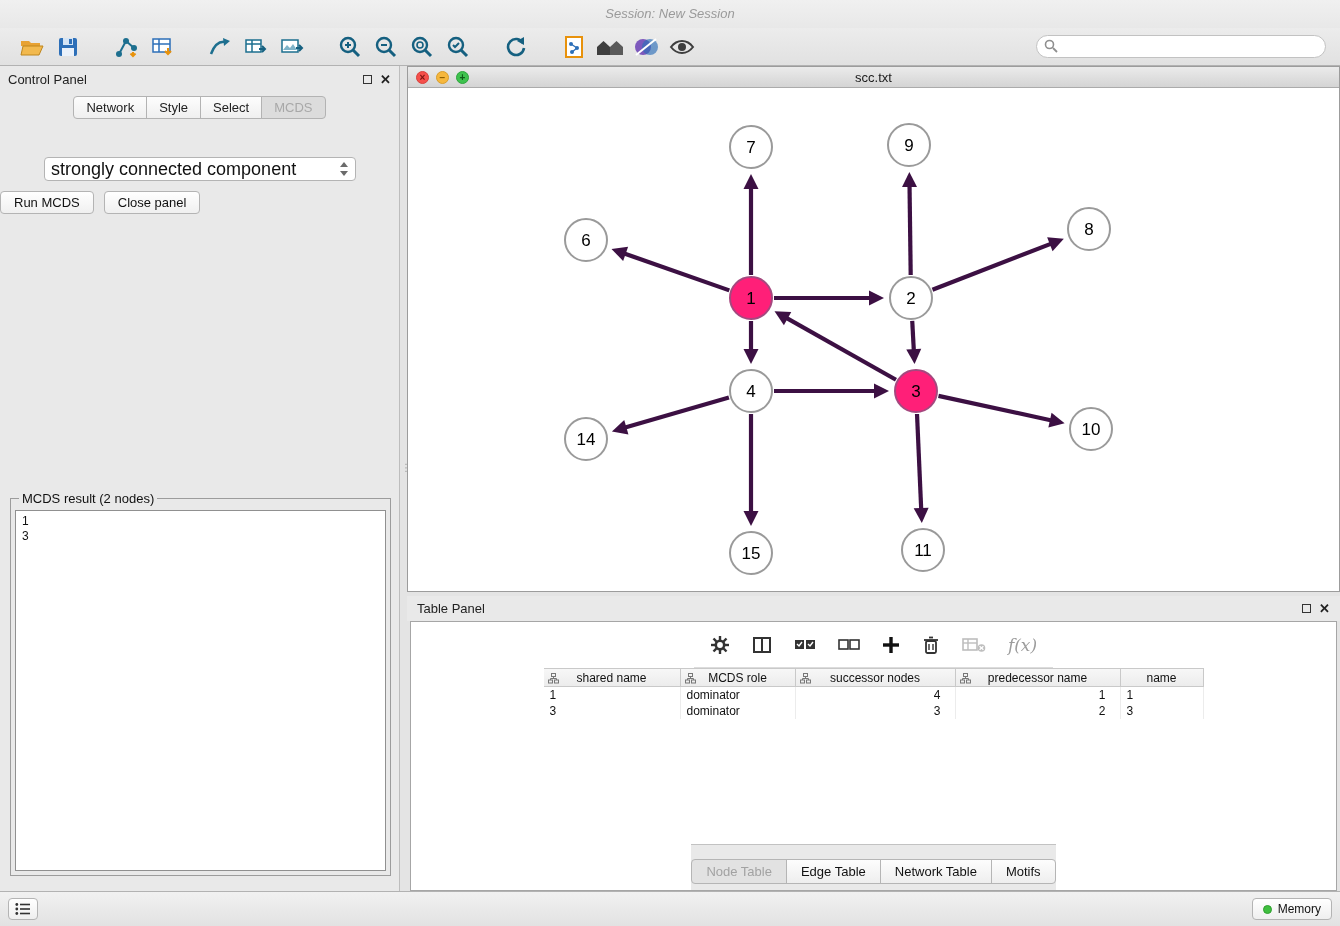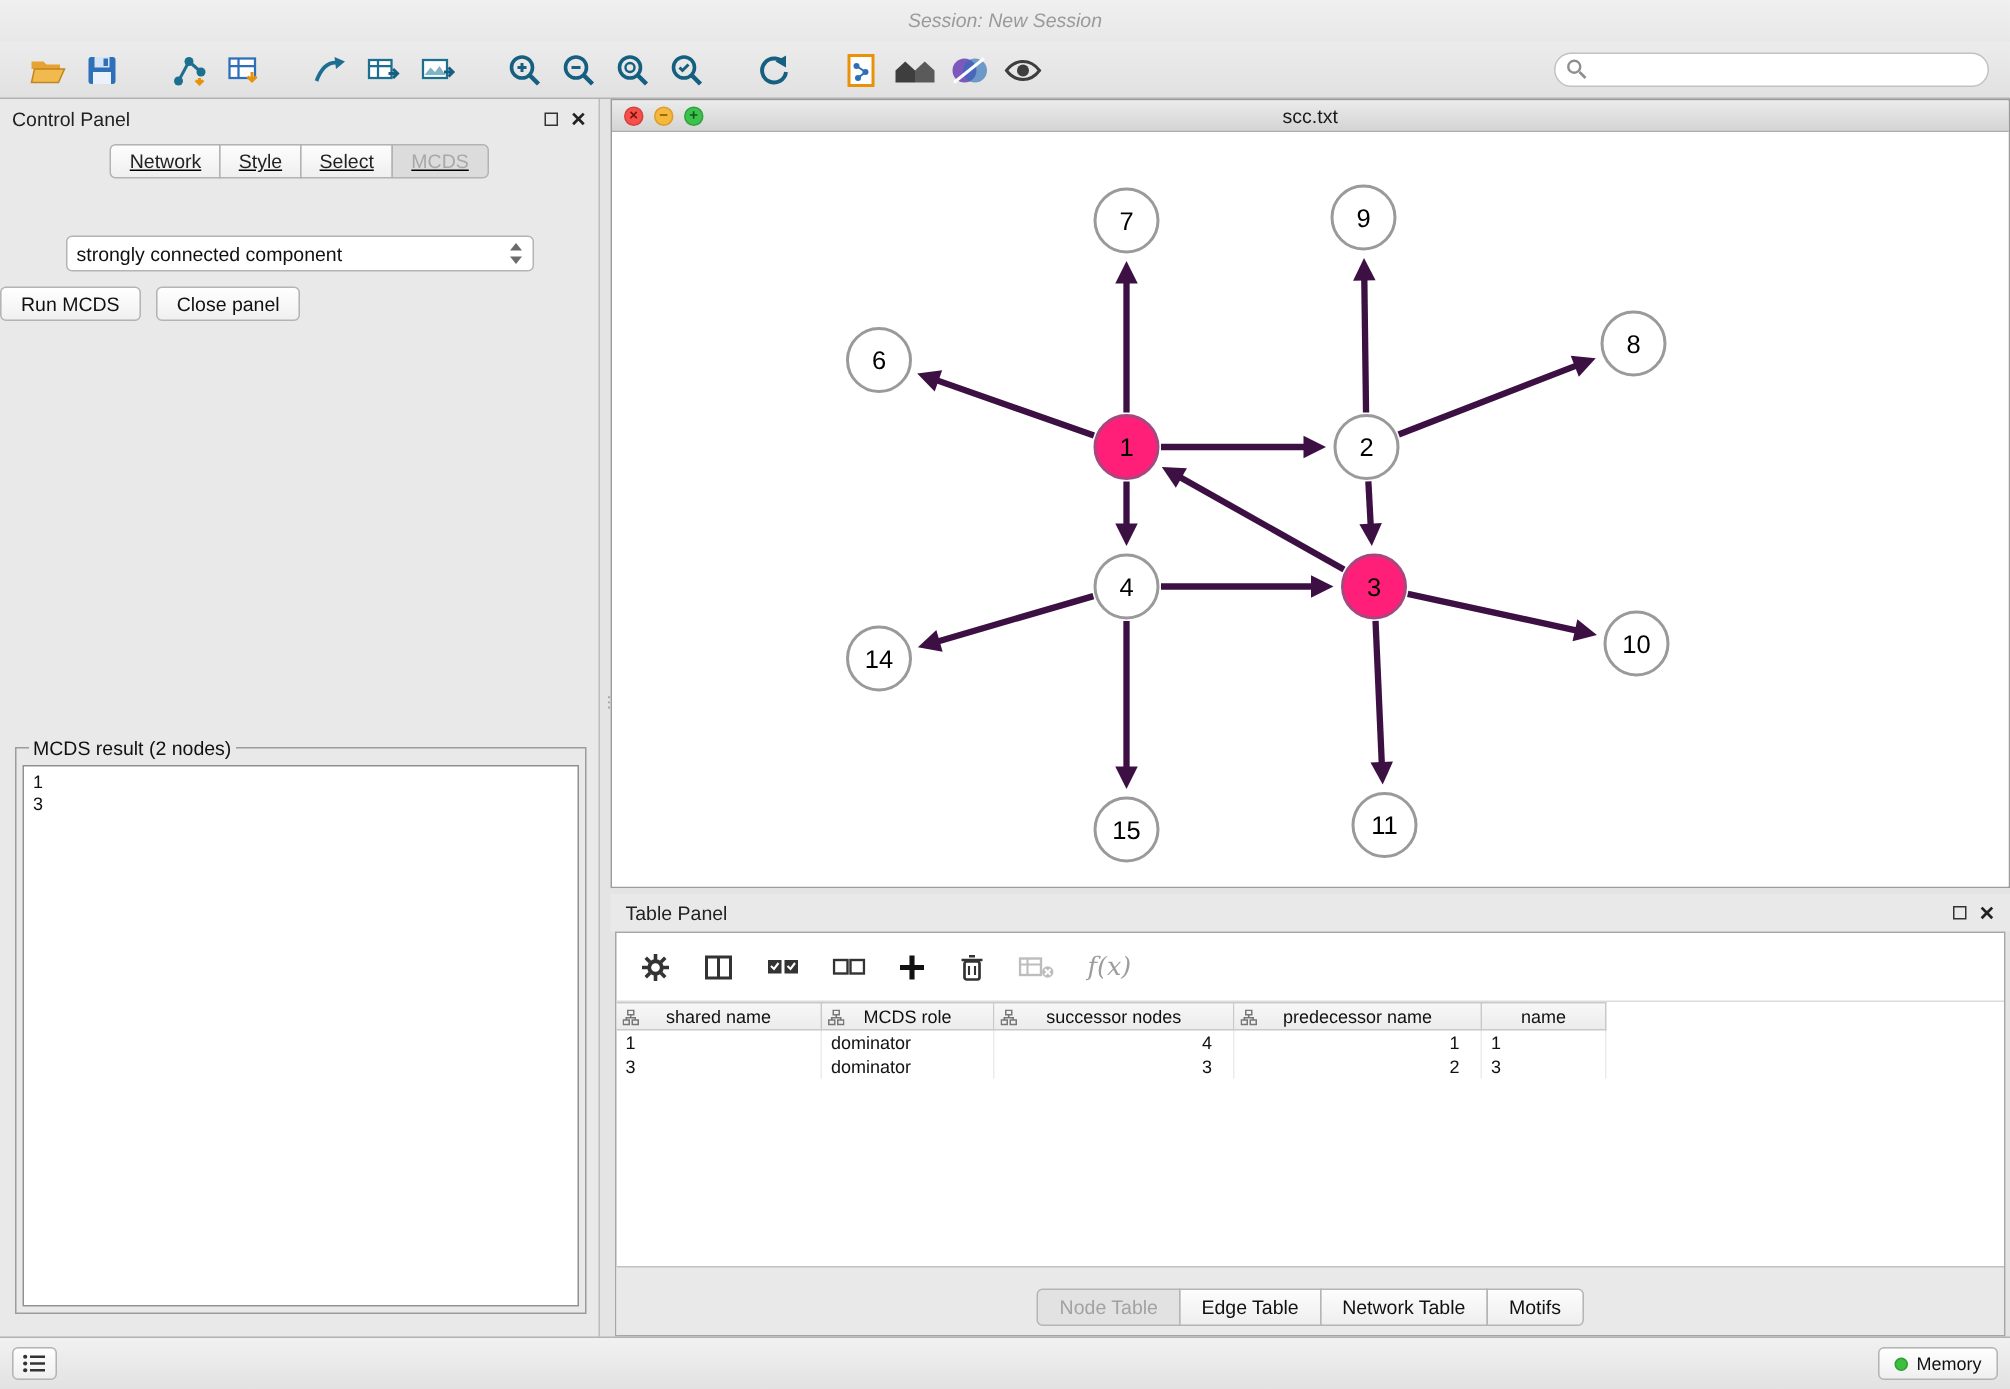--- a/index.html
+++ b/index.html
@@ -25,31 +25,31 @@
   .search-glyph { position:absolute; left:8px; top:4px; }
 
   
   .control-panel { position:absolute; left:0; top:66px; width:400px; height:825px;
                    background:#e9e9e9; border-right:1px solid #bdbdbd; }
   .panel-header { position:absolute; left:0; top:0; width:100%; height:26px;
                   display:flex; align-items:center; padding:0 8px; font-size:13px; color:#222; }
   .panel-header .win-icons { margin-left:auto; display:flex; gap:8px; align-items:center; }
   .float-box { width:9px; height:9px; border:1.5px solid #333; display:inline-block; }
   .x-glyph { font-size:13px; font-weight:bold; color:#222; line-height:1; }
-  .cp-tabs { position:absolute; left:0; top:30px; width:100%; display:flex; justify-content:center;text-decoration:underline; }
+  .cp-tabs { position:absolute; left:0; top:30px; width:100%; display:flex; justify-content:center; }
   .cp-tab { font-size:13px; padding:3px 12px; border:1px solid #b3b3b3; margin-left:-1px;
             background:linear-gradient(#fdfdfd,#efefef); color:#222; }
   .cp-tab.first { border-radius:4px 0 0 4px; margin-left:0; }
   .cp-tab.last  { border-radius:0 4px 4px 0; }
   .cp-tab.active { background:#dcdcdc; color:#a8a8a8; }
   .opt-label { position:absolute; top:71px; left:0; width:100%; text-align:center;
                font-size:13px; color:#111; }
   .dropdown { position:absolute; top:91px; left:44px; width:312px; height:24px; background:#fff;
               border:1px solid #b4b4b4; border-radius:4px; display:flex; align-items:center;
-              font-size:13px; padding:0 6px; color:#111; }
+              font-size:18px; padding:0 6px; color:#111; }
   .dropdown .dd-value { flex:1; }
   .mac-btn { font-size:13px; color:#111; background:linear-gradient(#ffffff,#f0f0f0);
              border:1px solid #b4b4b4; border-radius:4px; padding:3px 13px; }
   .btn-row { position:absolute; top:125px; left:0; width:100%; display:flex;
              gap:10px; }
   .result-box { position:absolute; top:425px; left:10px; width:381px; height:385px;
                 border:1px solid #9c9c9c; padding:4px; background:#e9e9e9; }
   .result-box legend { font-size:13px; color:#111; padding:0 3px; margin-left:4px; }
   .result-inner { width:100%; height:100%; background:#fff; border:1px solid #909090;
                   font-size:12px; color:#111; padding:3px 6px; line-height:15px; }
@@ -67,21 +67,21 @@
   .tl-yellow { background:#f6b73d; border:1px solid #d99e2b; color:#8a5d00; }
   .tl-green  { background:#3ec24e; border:1px solid #2da53c; color:#0e5c18; }
   .net-canvas { position:absolute; left:0; top:21px; width:931px; height:503px; background:#fff; }
 
   
   .table-panel { position:absolute; left:407px; top:596px; width:933px; height:295px; }
   .tp-header { position:absolute; left:0; top:0; width:100%; height:25px; display:flex;
                align-items:center; padding:0 10px; font-size:13px; color:#222; background:#e9e9e9; }
   .tp-header .win-icons { margin-left:auto; display:flex; gap:8px; align-items:center; }
   .tp-box { position:absolute; left:3px; top:25px; width:927px; height:270px;
-            border:1px solid #a6a6a6; background:#fff; display:flex; flex-direction:column; }
+            border:1px solid #a6a6a6; background:#fff; display:flex; flex-direction:column;align-items:center; }
   .tp-toolbar { height:46px; display:flex; align-items:center; gap:22px; padding:0 16px;
                 border-bottom:1px solid #dcdcdc; }
   .tp-tool { display:flex; align-items:center; justify-content:center; background:none;
              border:none; height:30px; }
   .fx { font-family:"DejaVu Serif", serif; font-style:italic; font-size:17px; color:#9c9c9c; }
   .tbl { flex:1; overflow:hidden; }
   .tbl-header { display:flex; height:19px; }
   .th { position:relative; background:linear-gradient(#f7f7f7,#ececec); border-right:1px solid #c9c9c9;
         border-top:1px solid #c9c9c9; border-bottom:1px solid #c9c9c9; font-size:12px; color:#111;
         display:flex; align-items:center; justify-content:center; }

